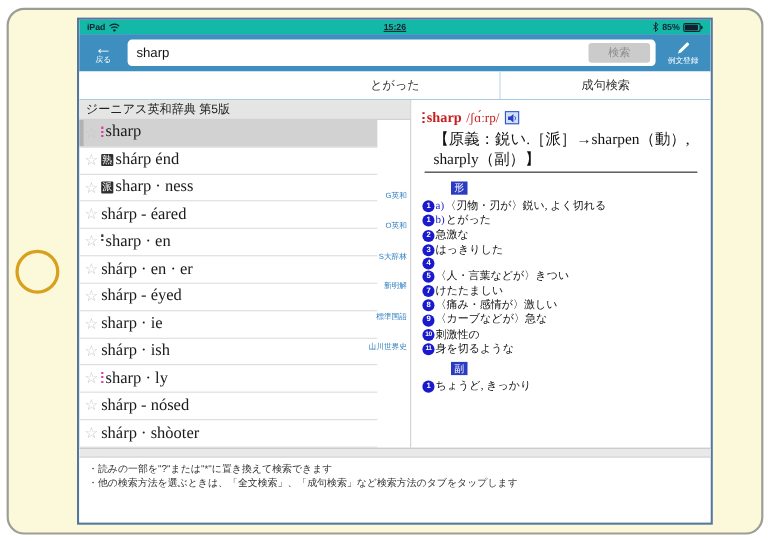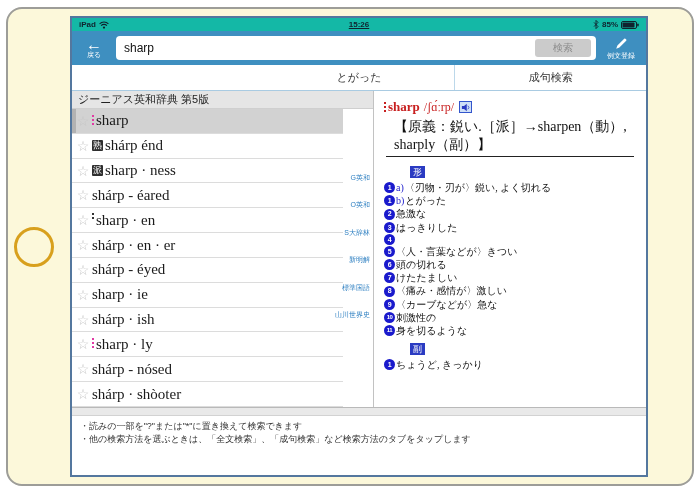--- a/index.html
+++ b/index.html
@@ -247,24 +247,20 @@
               <span>はっきりした</span>
             </div>
             <div class="sense">
               <span class="num">4</span>
             </div>
             <div class="sense">
               <span class="num">5</span>
               <span>〈人・言葉などが〉きつい</span>
             </div>
             <div class="sense">
-              <span class="num">6</span>
-              <span>頭の切れる</span>
-            </div>
-            <div class="sense">
               <span class="num">7</span>
               <span>けたたましい</span>
             </div>
             <div class="sense">
               <span class="num">8</span>
               <span>〈痛み・感情が〉激しい</span>
             </div>
             <div class="sense">
               <span class="num">9</span>
               <span>〈カーブなどが〉急な</span>

